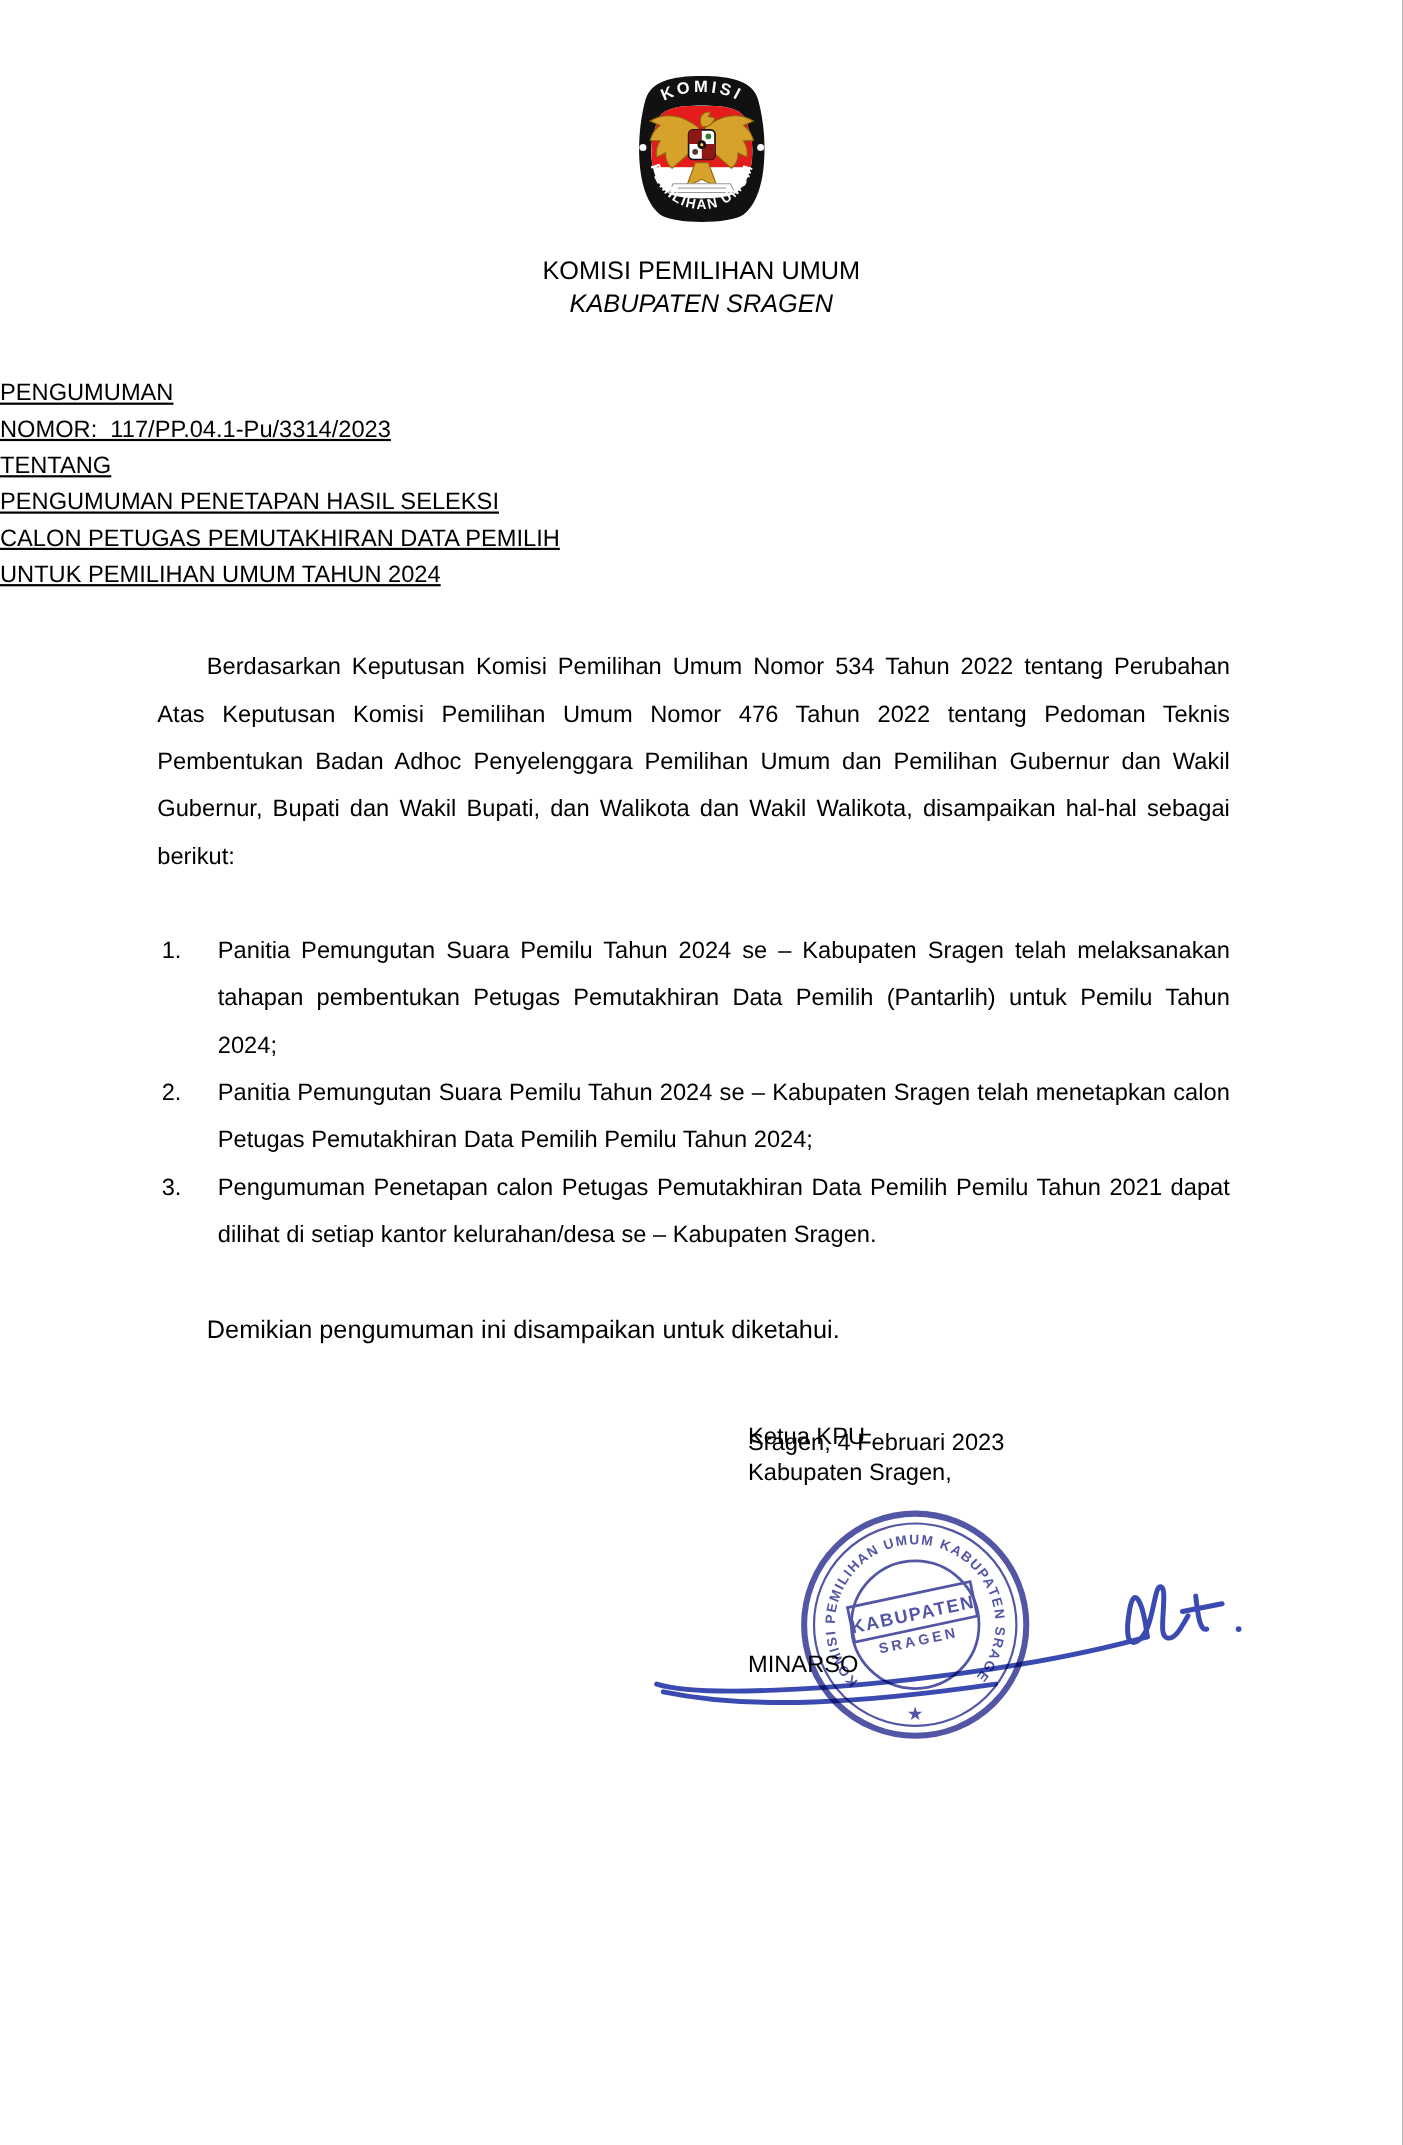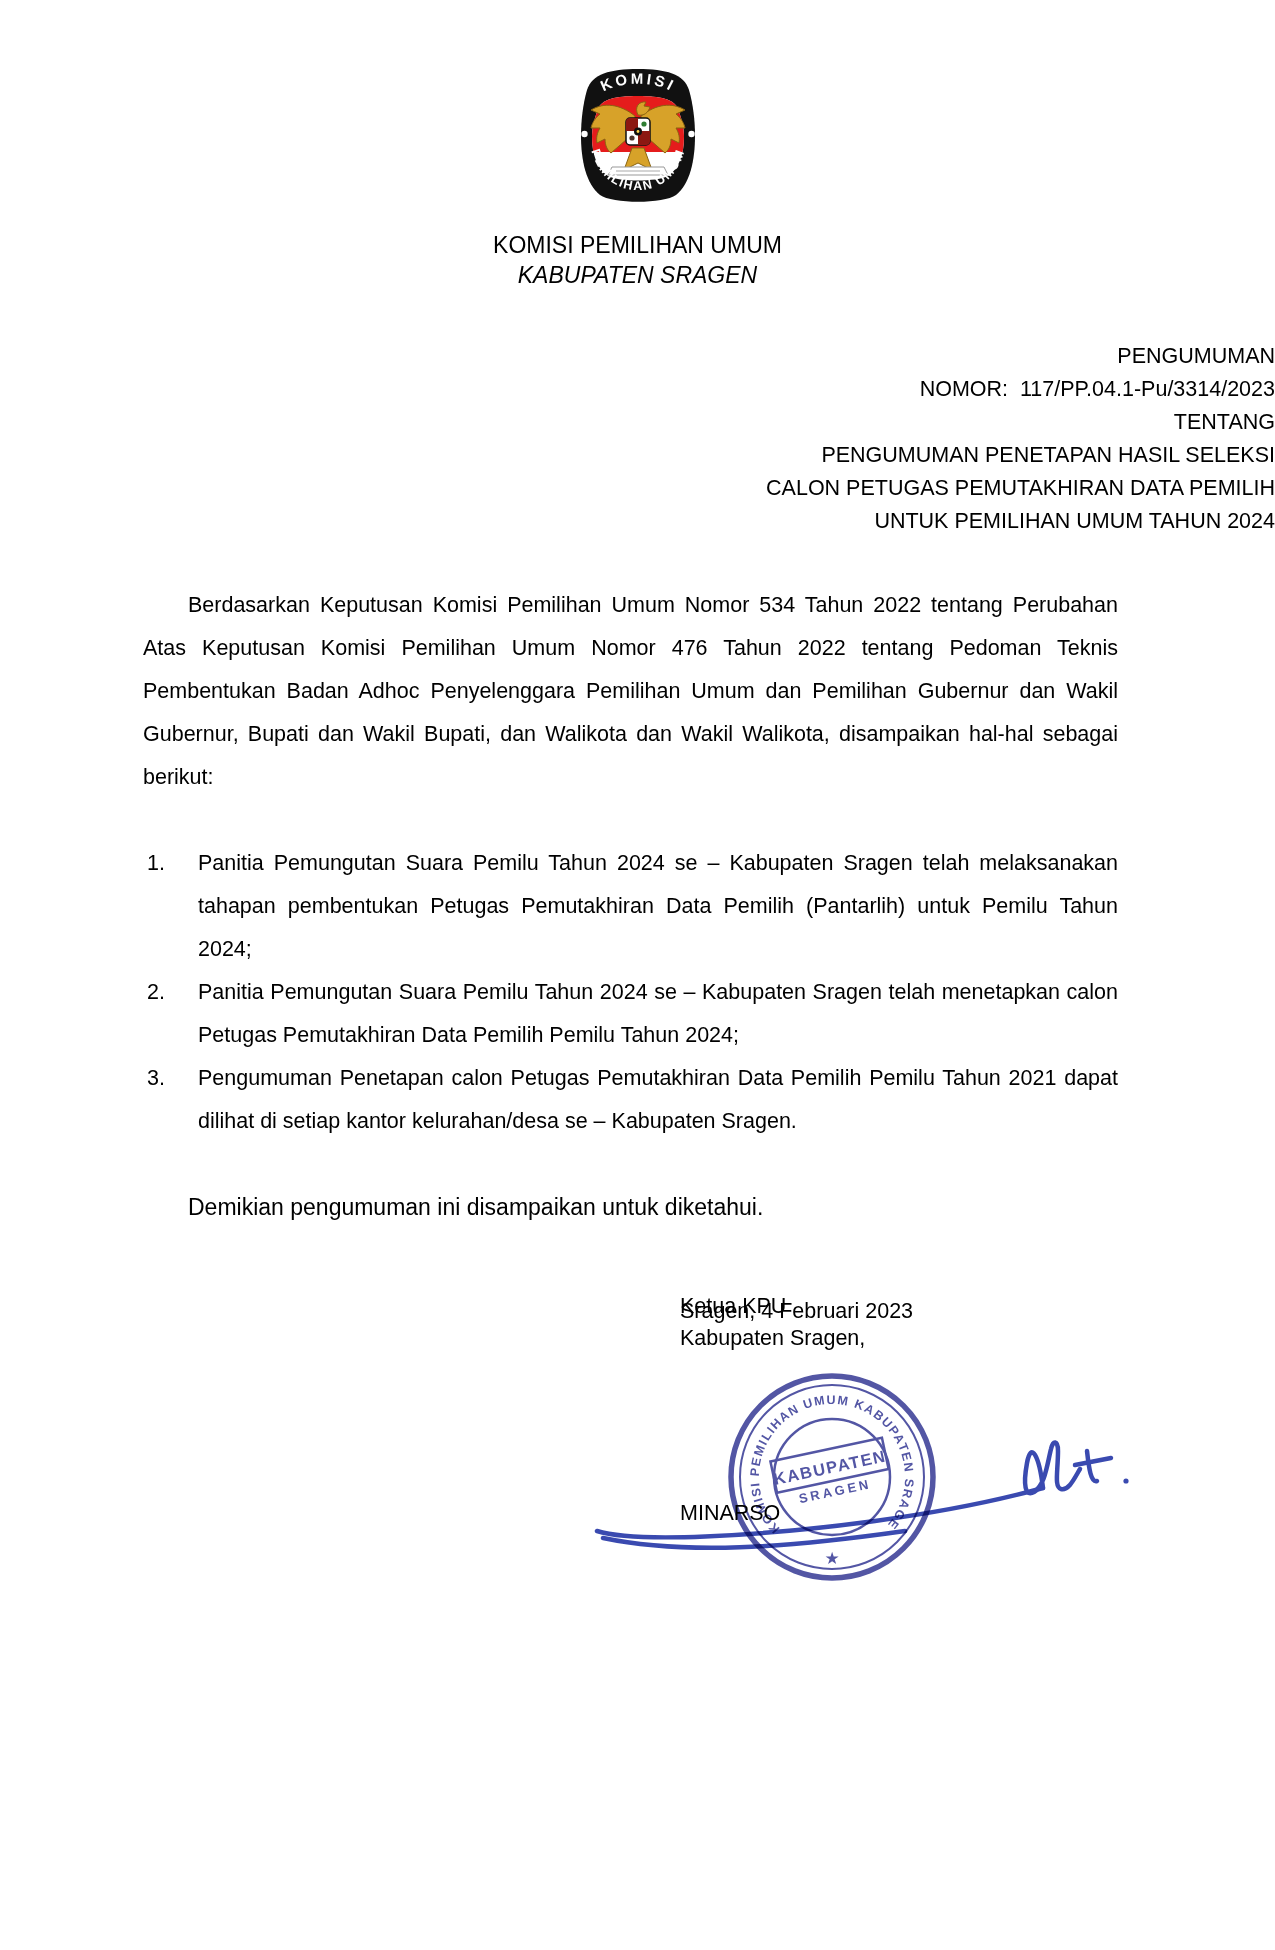--- a/index.html
+++ b/index.html
@@ -8,21 +8,21 @@
     width:1275px;height:1950px;
     margin:0 auto;
     background:#ffffff;
     font-family:"Liberation Sans", sans-serif;
     color:#000;
     overflow:hidden;
   }
   .header{padding-top:68px;text-align:center;}
   .logo{width:128px;height:138px;display:inline-block;}
   .org{font-size:23px;line-height:30px;margin-top:20px;white-space:pre-wrap;}
-  .title-block{margin-top:50px;text-align:right;font-size:21.5px;line-height:33px;}
+  .title-block{margin-top:50px;text-align:left;font-size:21.5px;line-height:33px;text-decoration:underline;}
   .title-line{white-space:pre-wrap;}
   .para{
     margin:46px 157px 0 143px;
     font-size:21.5px;line-height:43px;
     text-align:justify;text-indent:45px;
   }
   .italic{}
   .list{margin:43px 157px 0 143px;}
   .list-item{
     position:relative;padding-left:55px;

